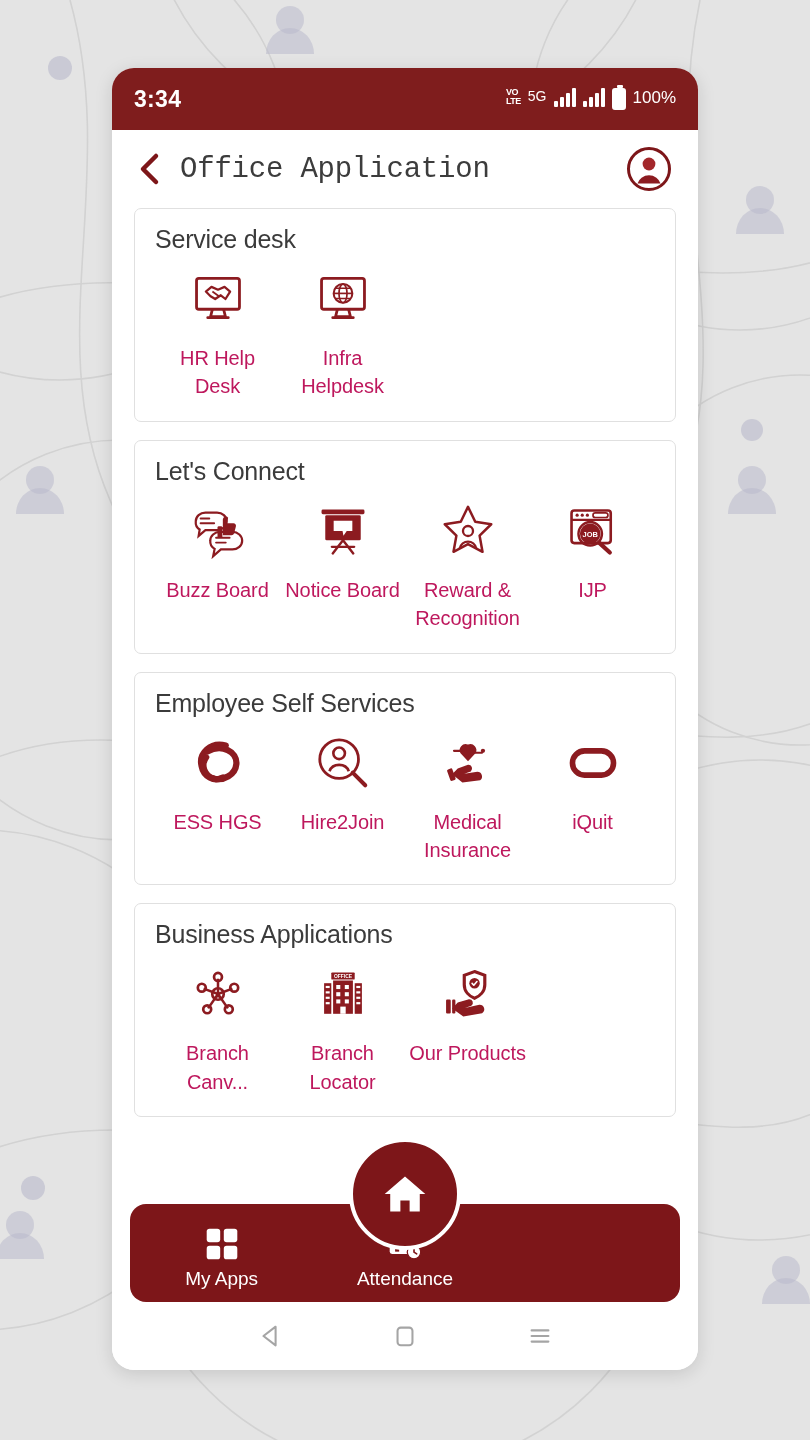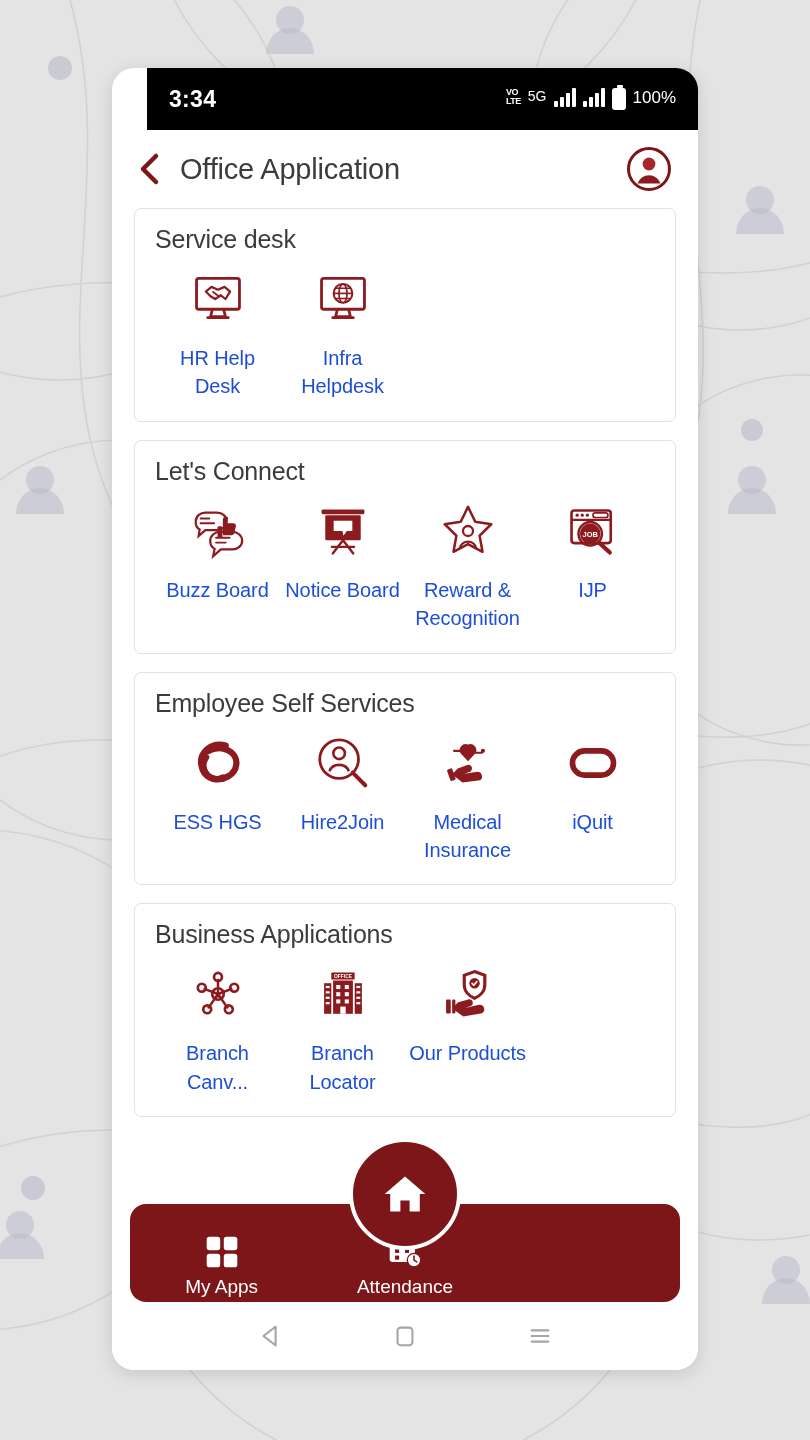--- a/index.html
+++ b/index.html
@@ -28,26 +28,25 @@
     border-radius: 22px;
     background: #ffffff;
     overflow: hidden;
     box-shadow: 0 4px 18px rgba(0,0,0,0.13);
     display: flex; flex-direction: column;
   }
 
   
   .status-bar {
     height: 62px;
-    background: #000000;
+    background: #7f1d1d;
     display: flex; align-items: center;
     padding: 0 22px;
     color: #fff;
     flex: 0 0 auto;
-    margin-left: 35px;
   }
   .status-clock {
     font-size: 23px; font-weight: bold;
     letter-spacing: 0.3px;
   }
   .status-right {
     margin-left: auto;
     display: flex; align-items: flex-start; gap: 7px;
   }
   .volte-glyph {
@@ -77,20 +76,21 @@
     height: 78px; flex: 0 0 auto;
     background: #fff;
     display: flex; align-items: center;
     padding: 0 26px 0 24px;
     gap: 18px;
   }
   .back-chevron { width: 26px; height: 34px; cursor: pointer; }
   .app-title {
     font-size: 29px; color: #3c3c3c; font-weight: 400;
     letter-spacing: -0.2px;
+    font-family: Liberation Mono, monospace;
   }
   .profile-btn { margin-left: auto; width: 46px; height: 46px; cursor: pointer; }
 
   
   .content {
     flex: 1 1 auto;
     position: relative;
     background: transparent;
     padding: 0 22px;
     overflow: hidden;
@@ -119,39 +119,39 @@
     cursor: pointer;
     padding: 0 2px;
   }
   .tile-icon {
     height: 62px; width: 62px;
     display: flex; align-items: center; justify-content: center;
     margin-bottom: 14px;
   }
   .tile-icon svg { display: block; }
   .tile-label {
-    font-size: 20px; color: #1d4ed8; text-align: center;
+    font-size: 20px; color: #be185d; text-align: center;
     line-height: 1.42; letter-spacing: -0.1px;
     max-width: 125px;
   }
 
   
   .bottom-zone {
     position: absolute; left: 0; right: 0; bottom: 68px;
     height: 140px;
     z-index: 5;
     pointer-events: none;
   }
   .bottom-nav {
     position: absolute; left: 18px; right: 18px; bottom: 0;
     height: 98px;
     background: #7d1619;
     border-radius: 16px;
     display: flex; align-items: flex-end;
-    padding-bottom: 4px;
+    padding-bottom: 12px;
     pointer-events: auto;
   }
   .nav-item {
     flex: 1 1 0;
     display: flex; flex-direction: column; align-items: center;
     gap: 4px;
     color: #fff; cursor: pointer;
     min-width: 0;
   }
   .nav-item.spacer { visibility: hidden; }

